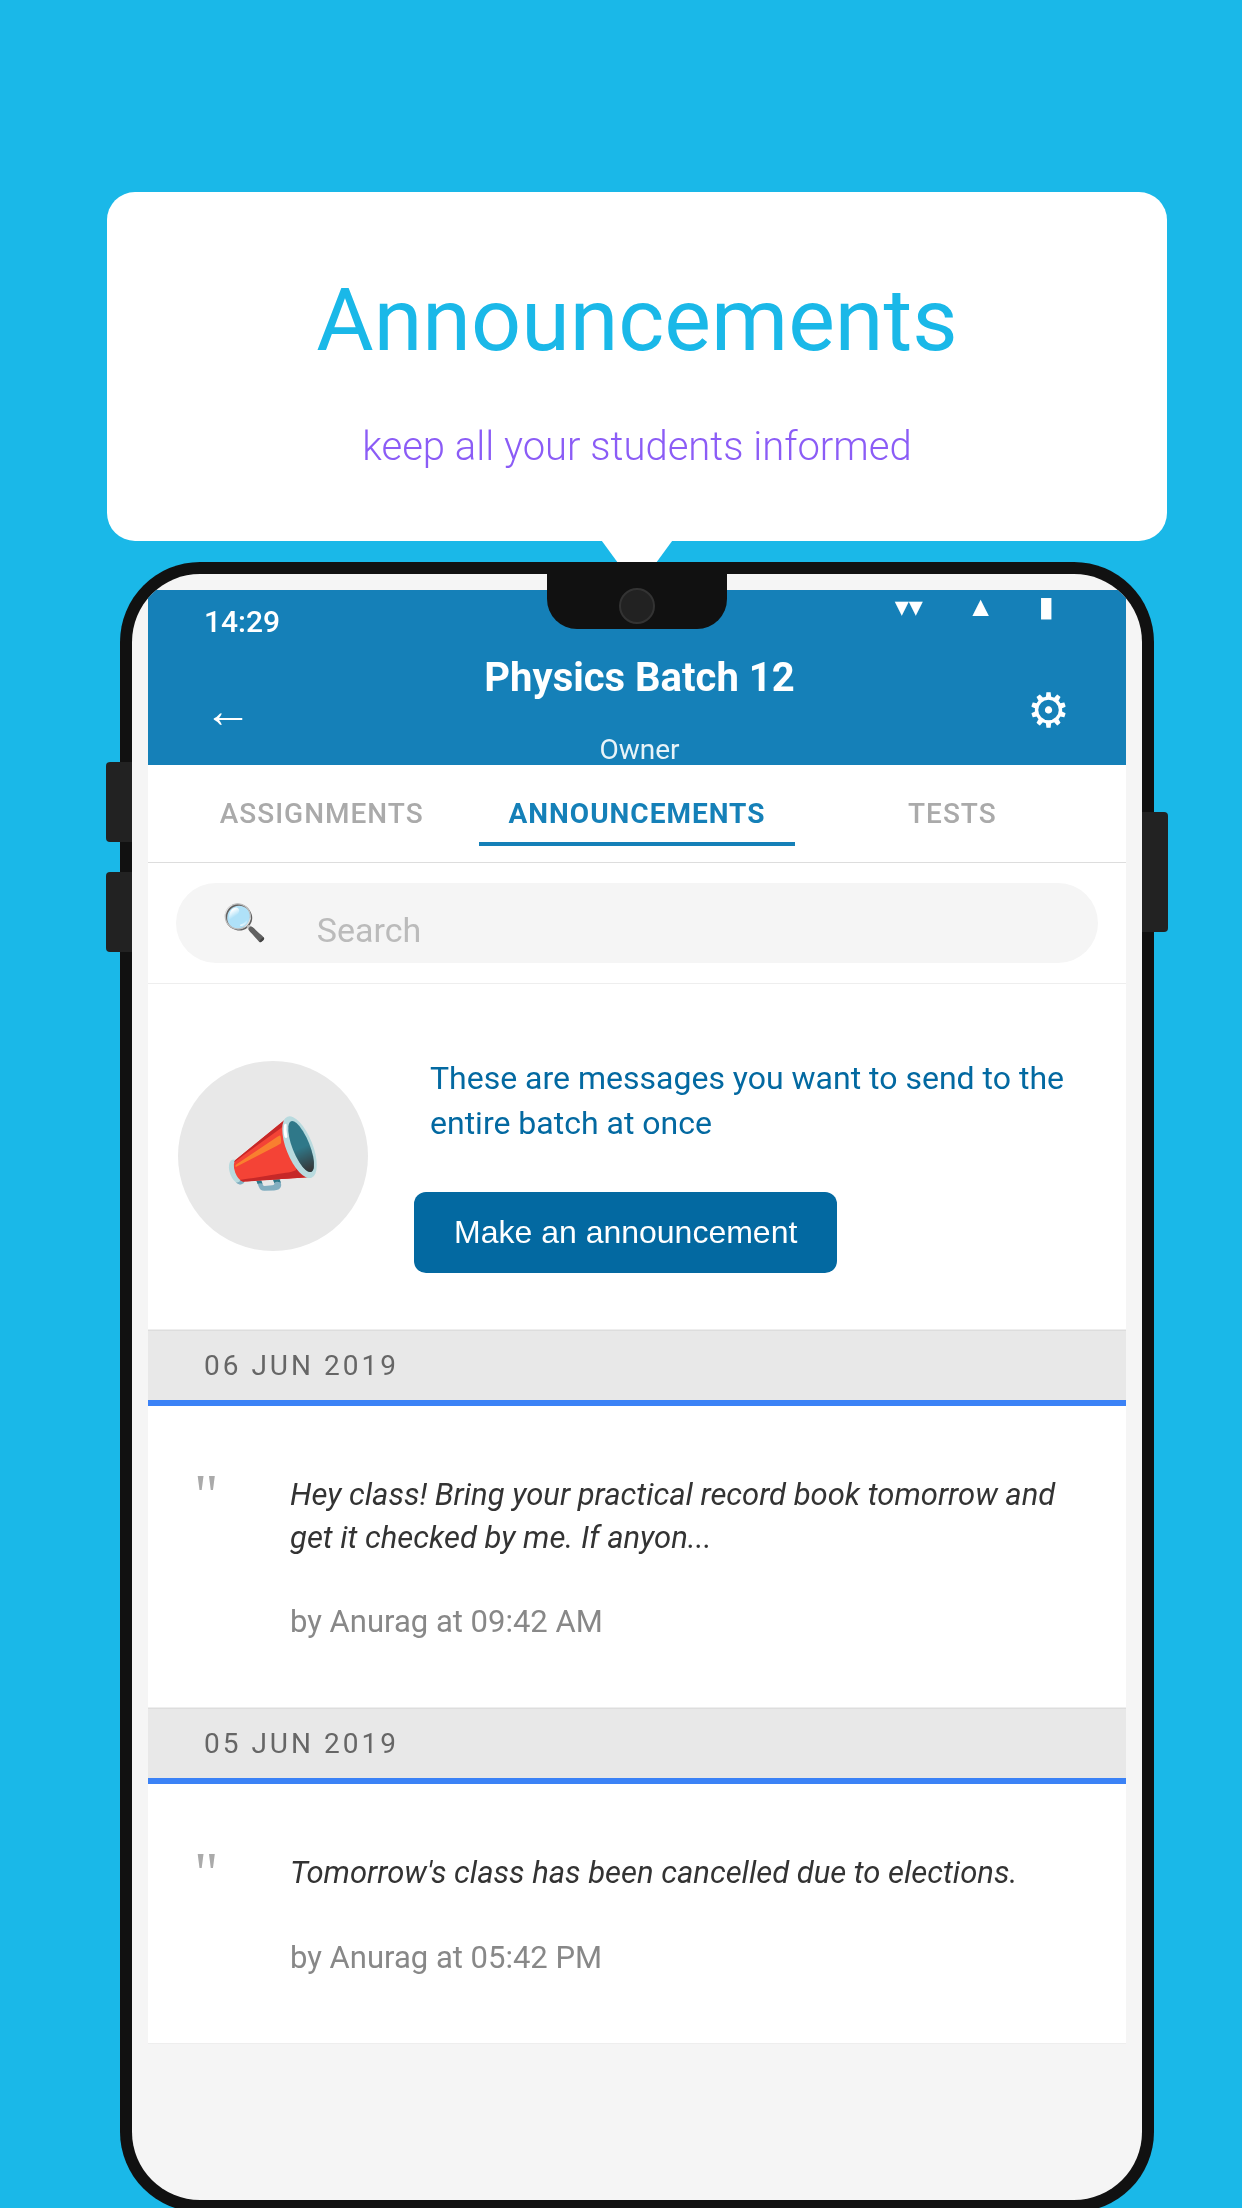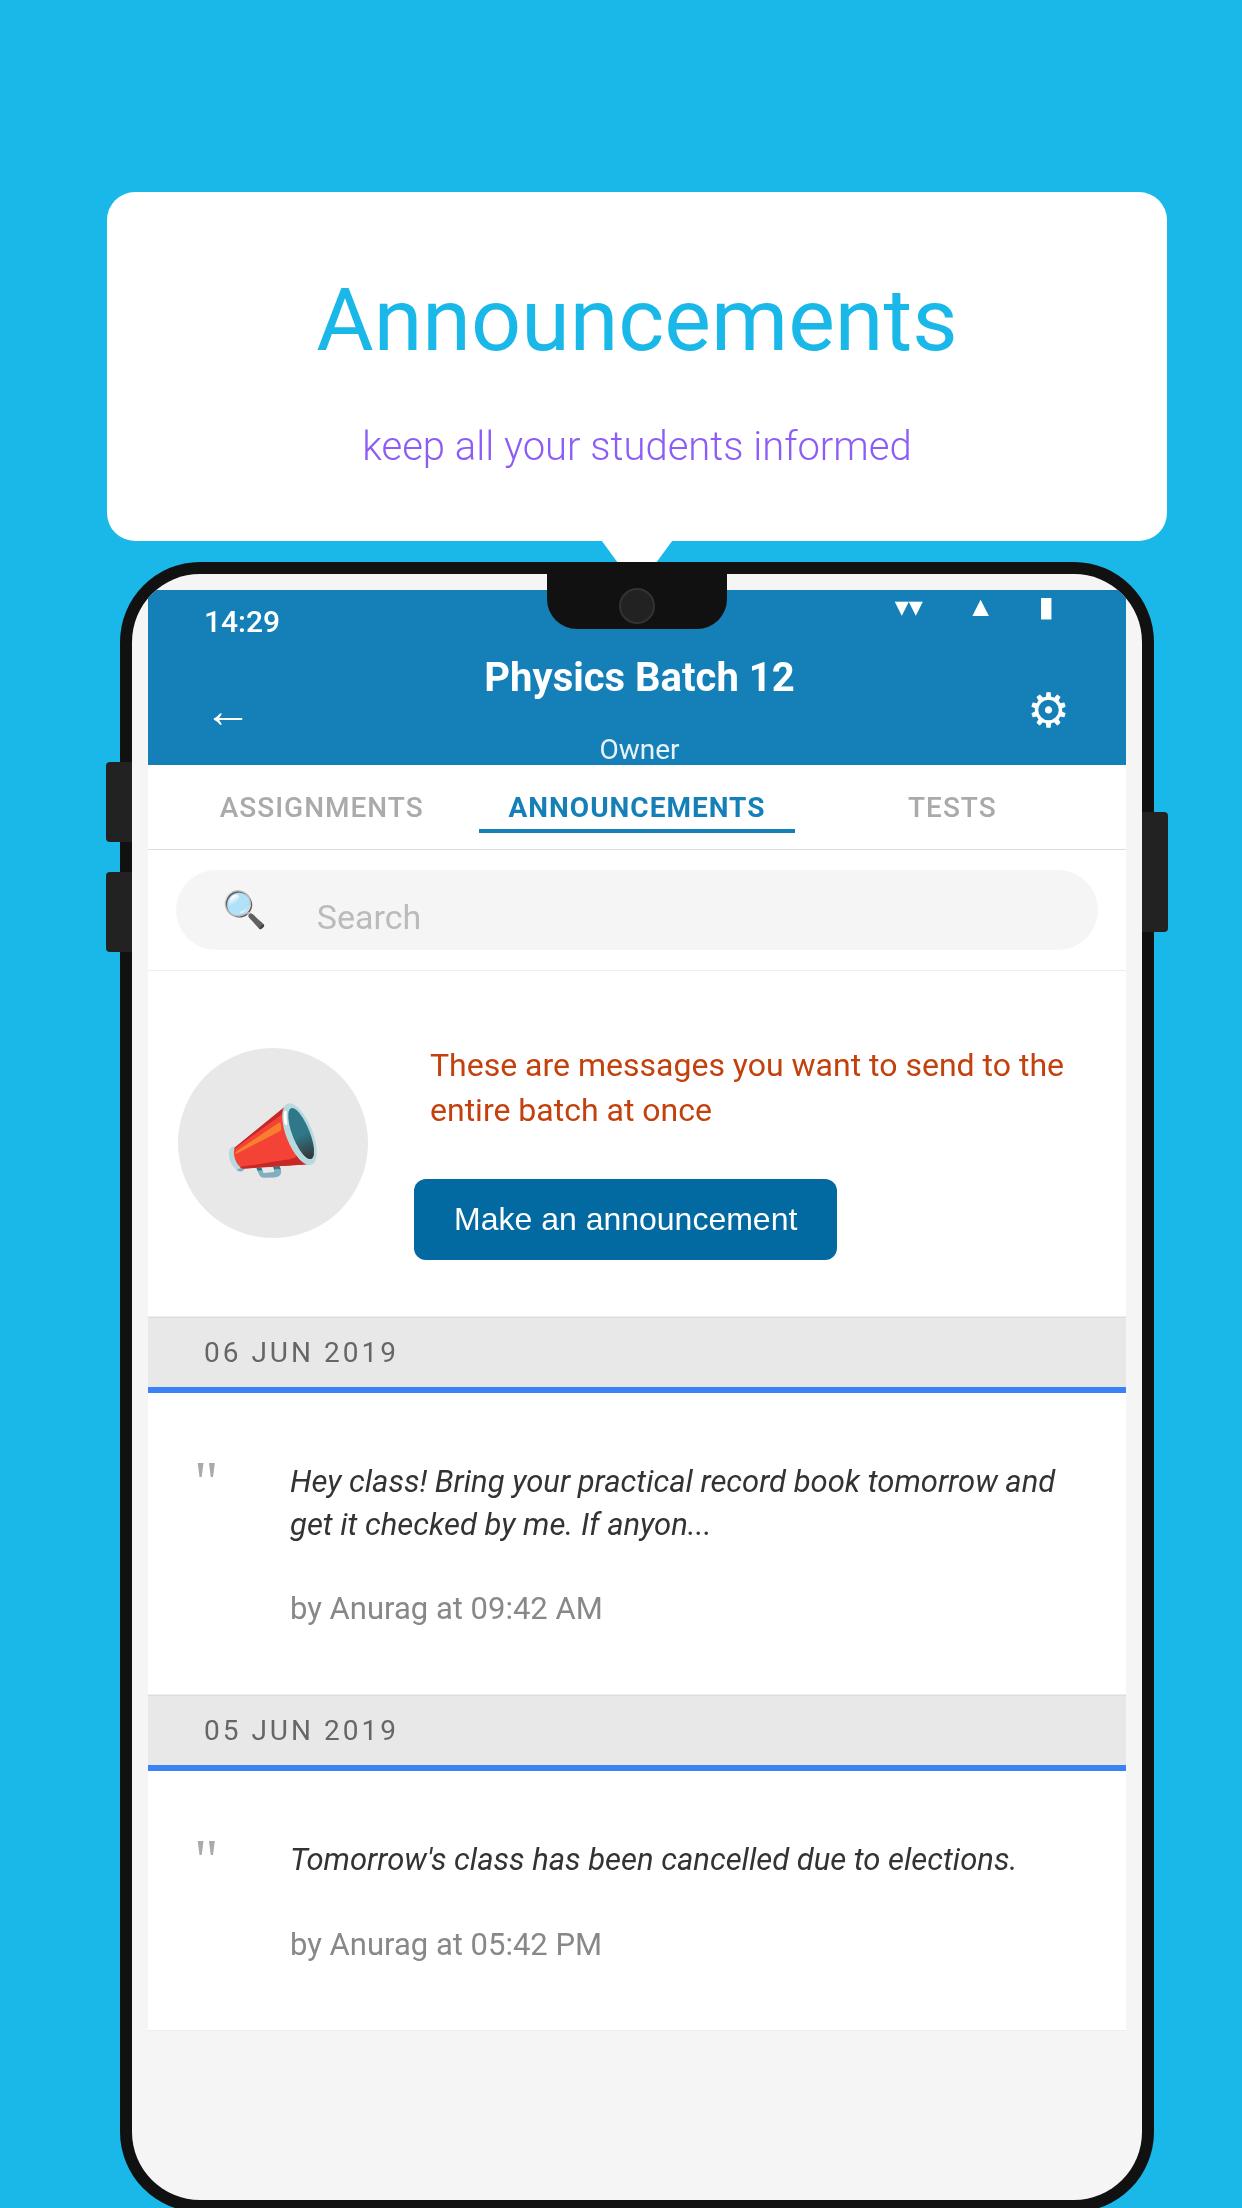--- a/index.html
+++ b/index.html
@@ -197,21 +197,21 @@
     .gear-icon {
       color: white;
       font-size: 48px;
       cursor: pointer;
     }
 
     
     .tabs-bar {
       background: white;
       display: flex;
-      height: 85px;
+      height: 98px;
       border-bottom: 1px solid #ddd;
       overflow: hidden;
     }
 
     .tab-item {
       flex: 1;
       display: flex;
       align-items: center;
       justify-content: center;
       font-size: 28px;
@@ -289,21 +289,21 @@
     .megaphone-icon {
       font-size: 80px;
       color: #5a7a8a;
     }
 
     .announcement-right {
       flex: 1;
     }
 
     .announcement-desc {
-      color: #c2410c;
+      color: #0369a1;
       font-size: 32px;
       line-height: 1.4;
       margin-bottom: 30px;
     }
 
     .make-announcement-btn {
       background: #0369a1;
       color: white;
       border: none;
       border-radius: 12px;

